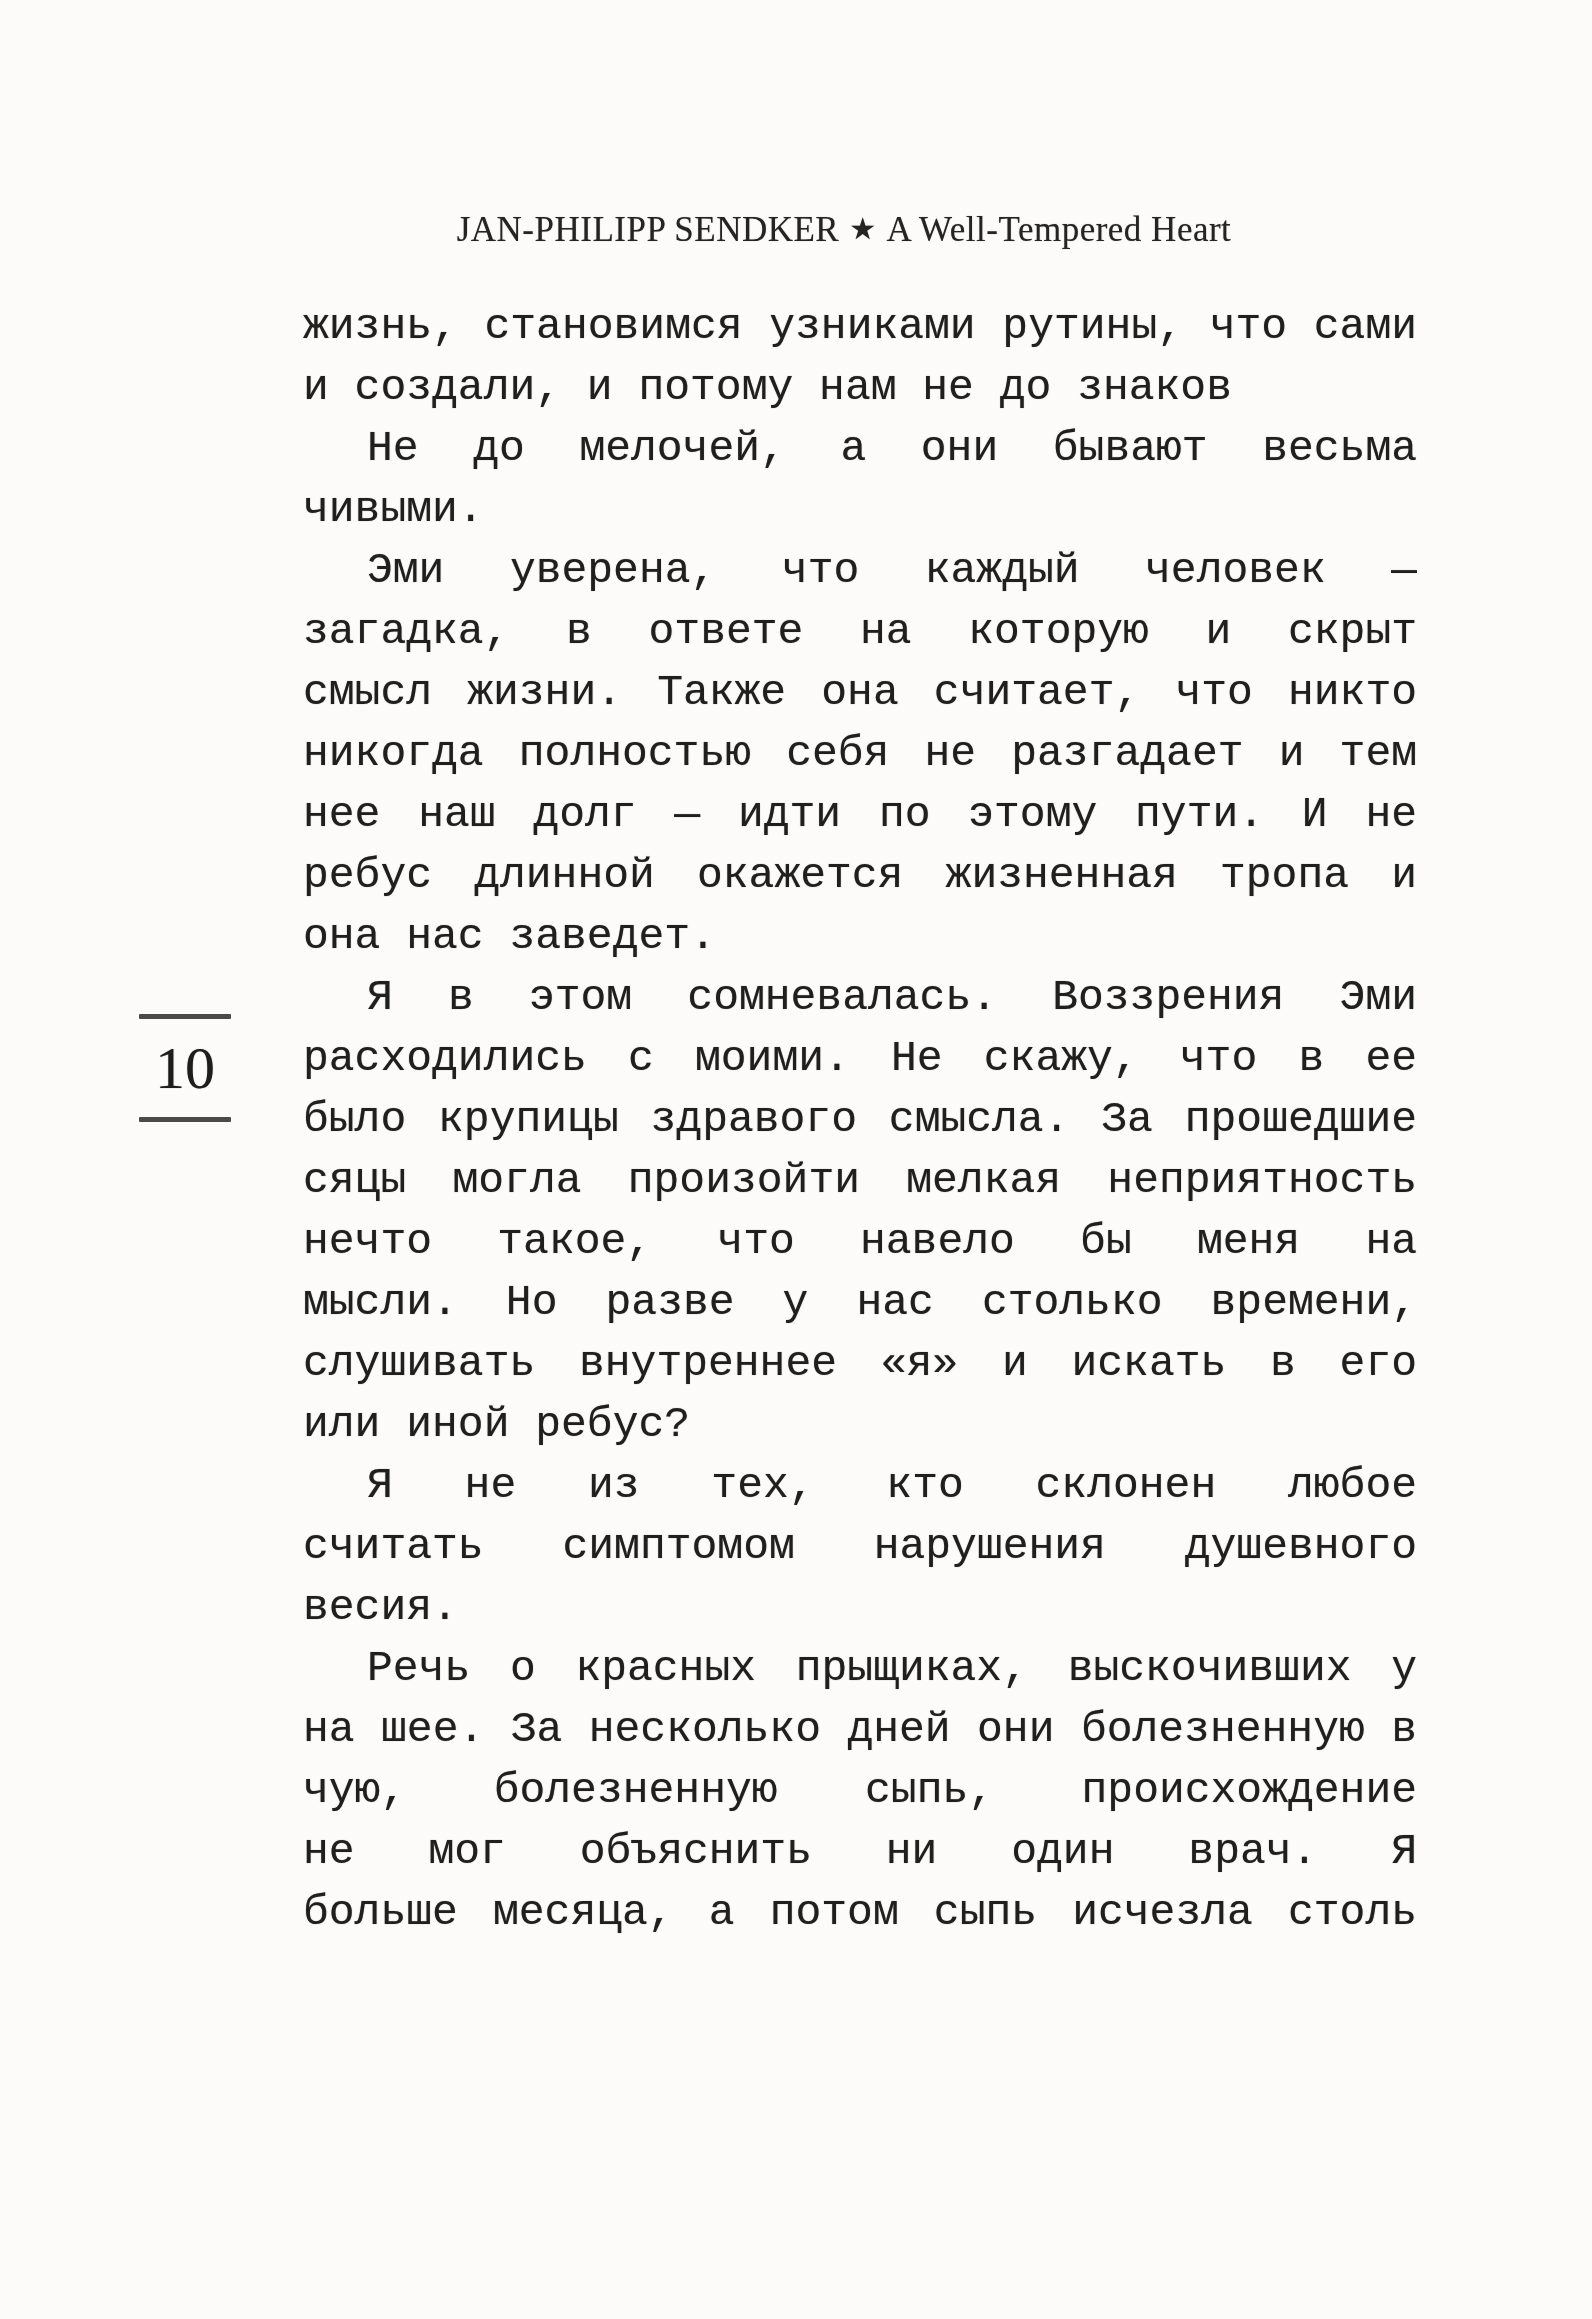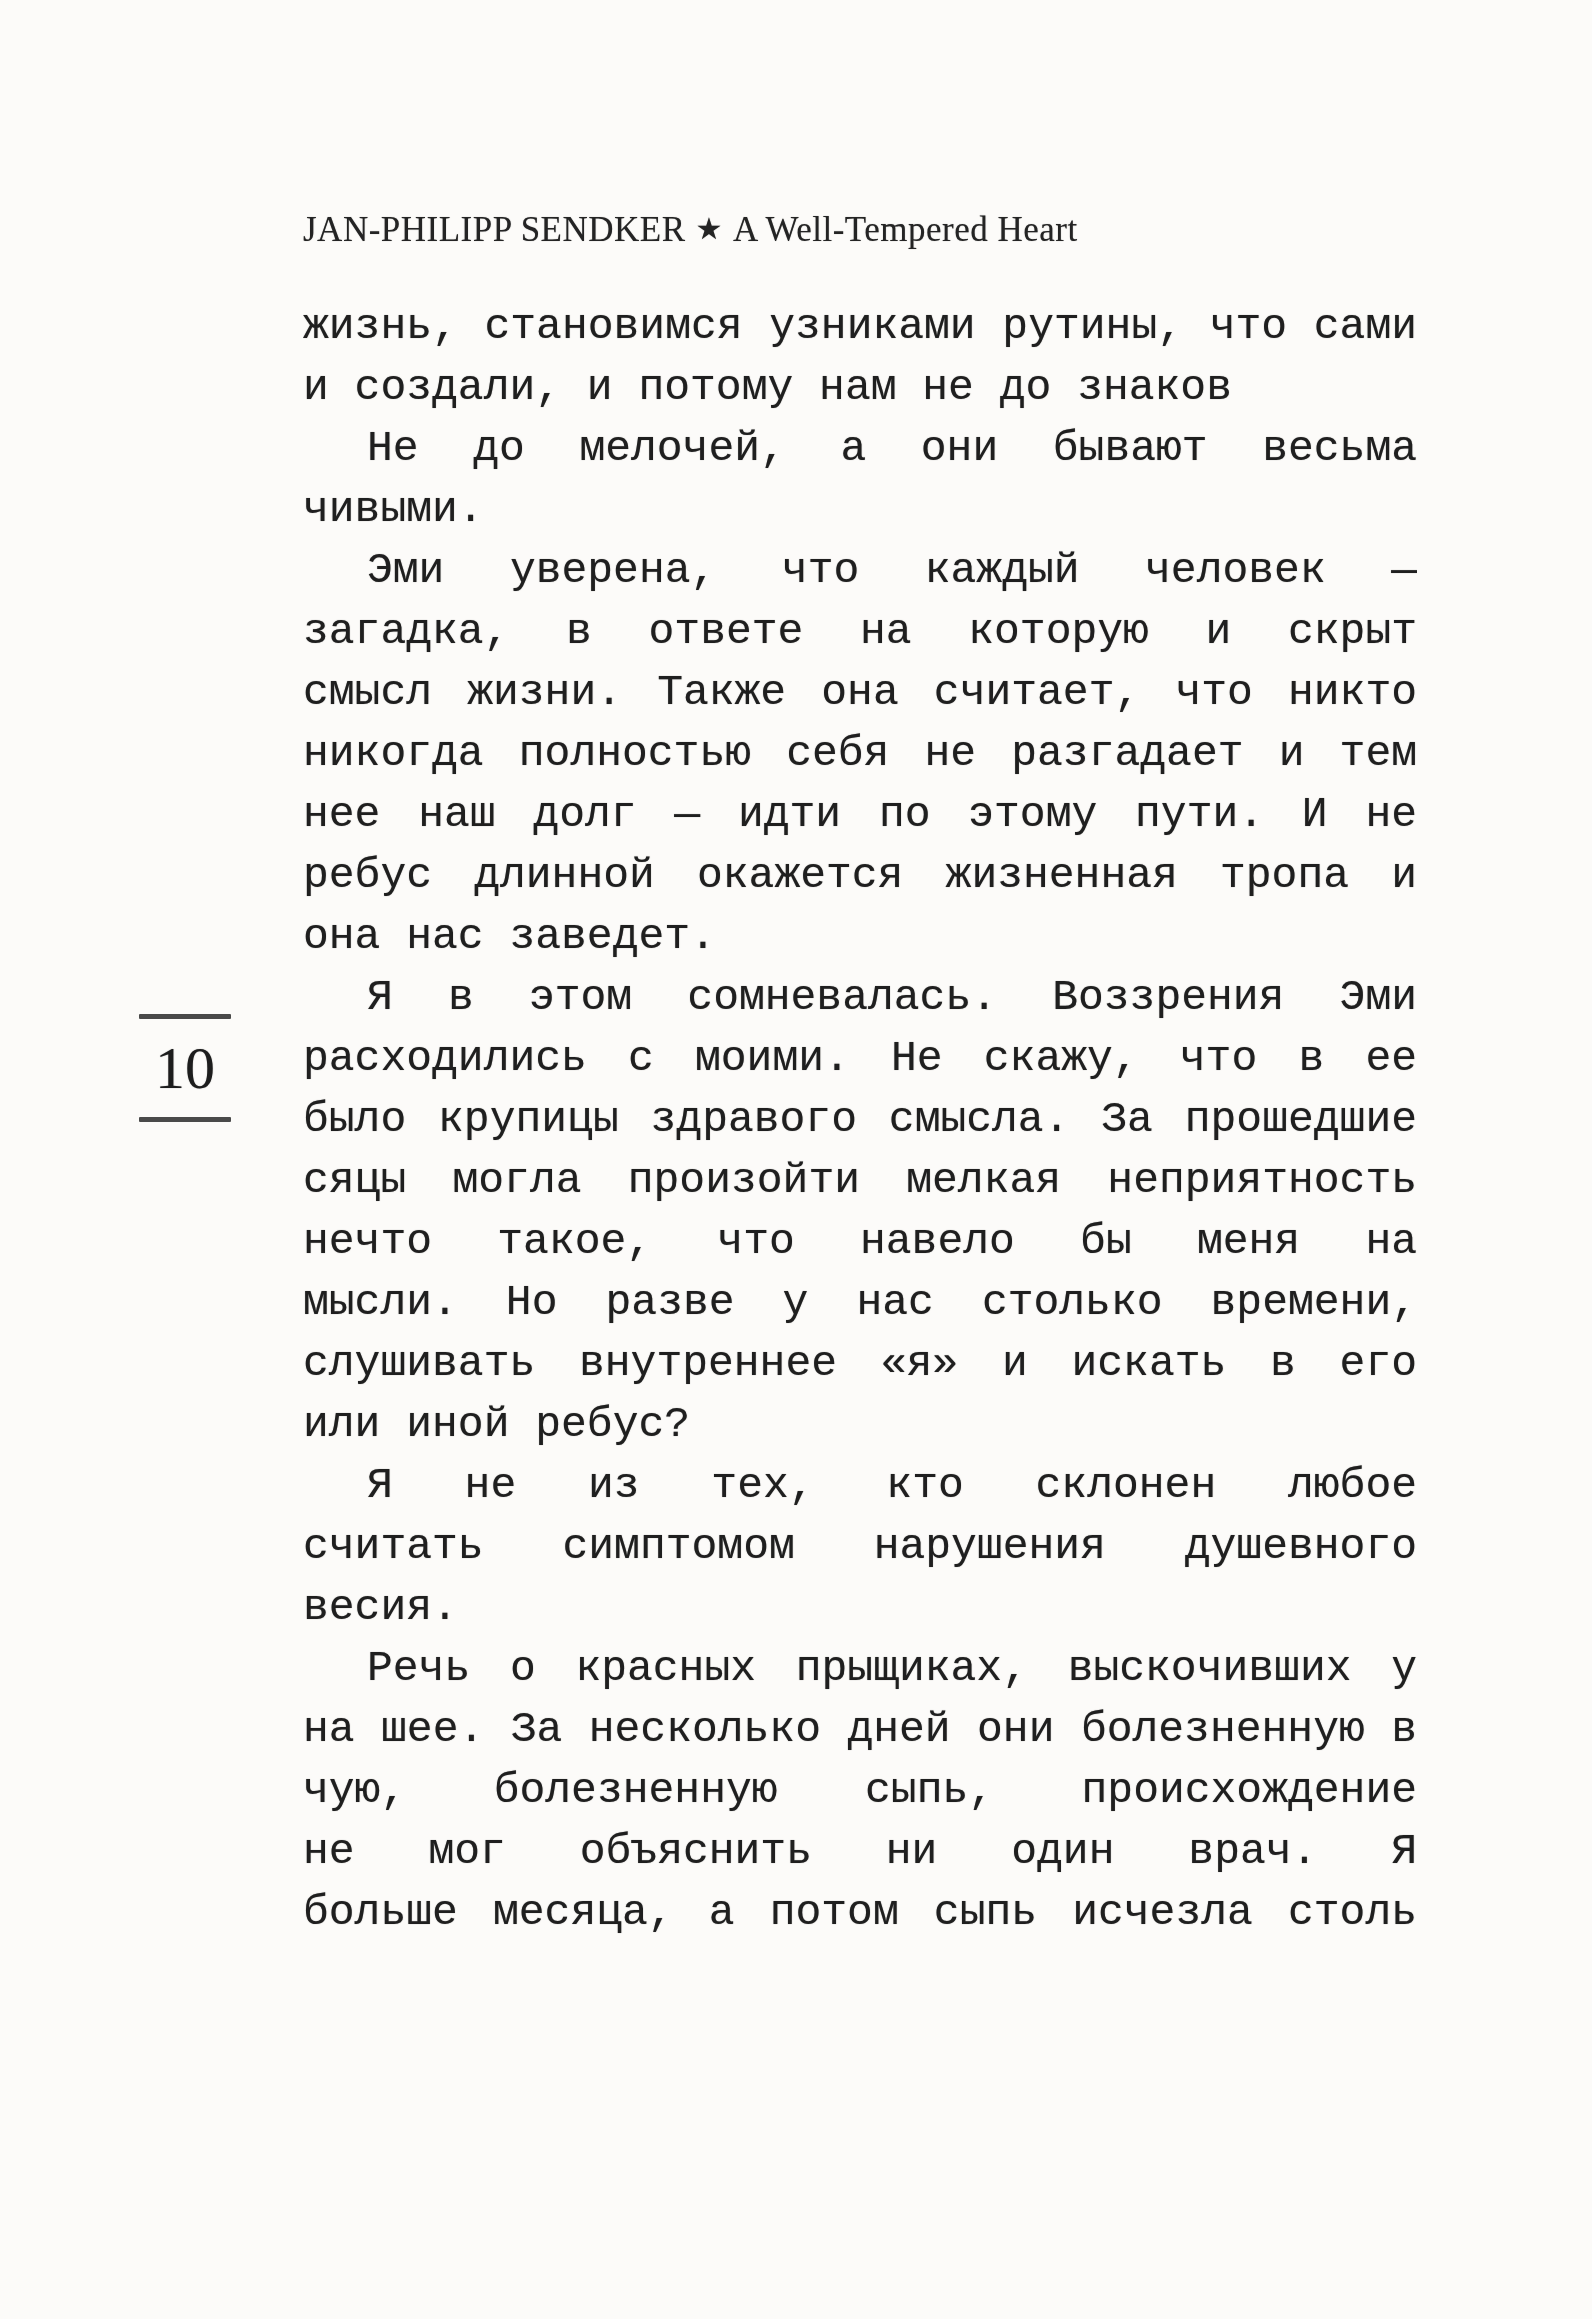--- a/index.html
+++ b/index.html
@@ -13,22 +13,23 @@
   }
   .scan-page {
     position: absolute;
     inset: 0;
     background: #fcfbf9;
   }
   
   .page-header {
     position: absolute;
     top: 205px;
-    left: 303px;
+    left: 287px;
     width: 1114px;
+    text-align: center;
     font-size: 35px;
     line-height: 50px;
     color: #242424;
     letter-spacing: 0.5px;
     white-space: nowrap;
     text-shadow: 0 0 1px rgba(40,40,40,0.45);
   }
   .page-header .star {
     font-size: 30px;
     padding: 0 10px;

